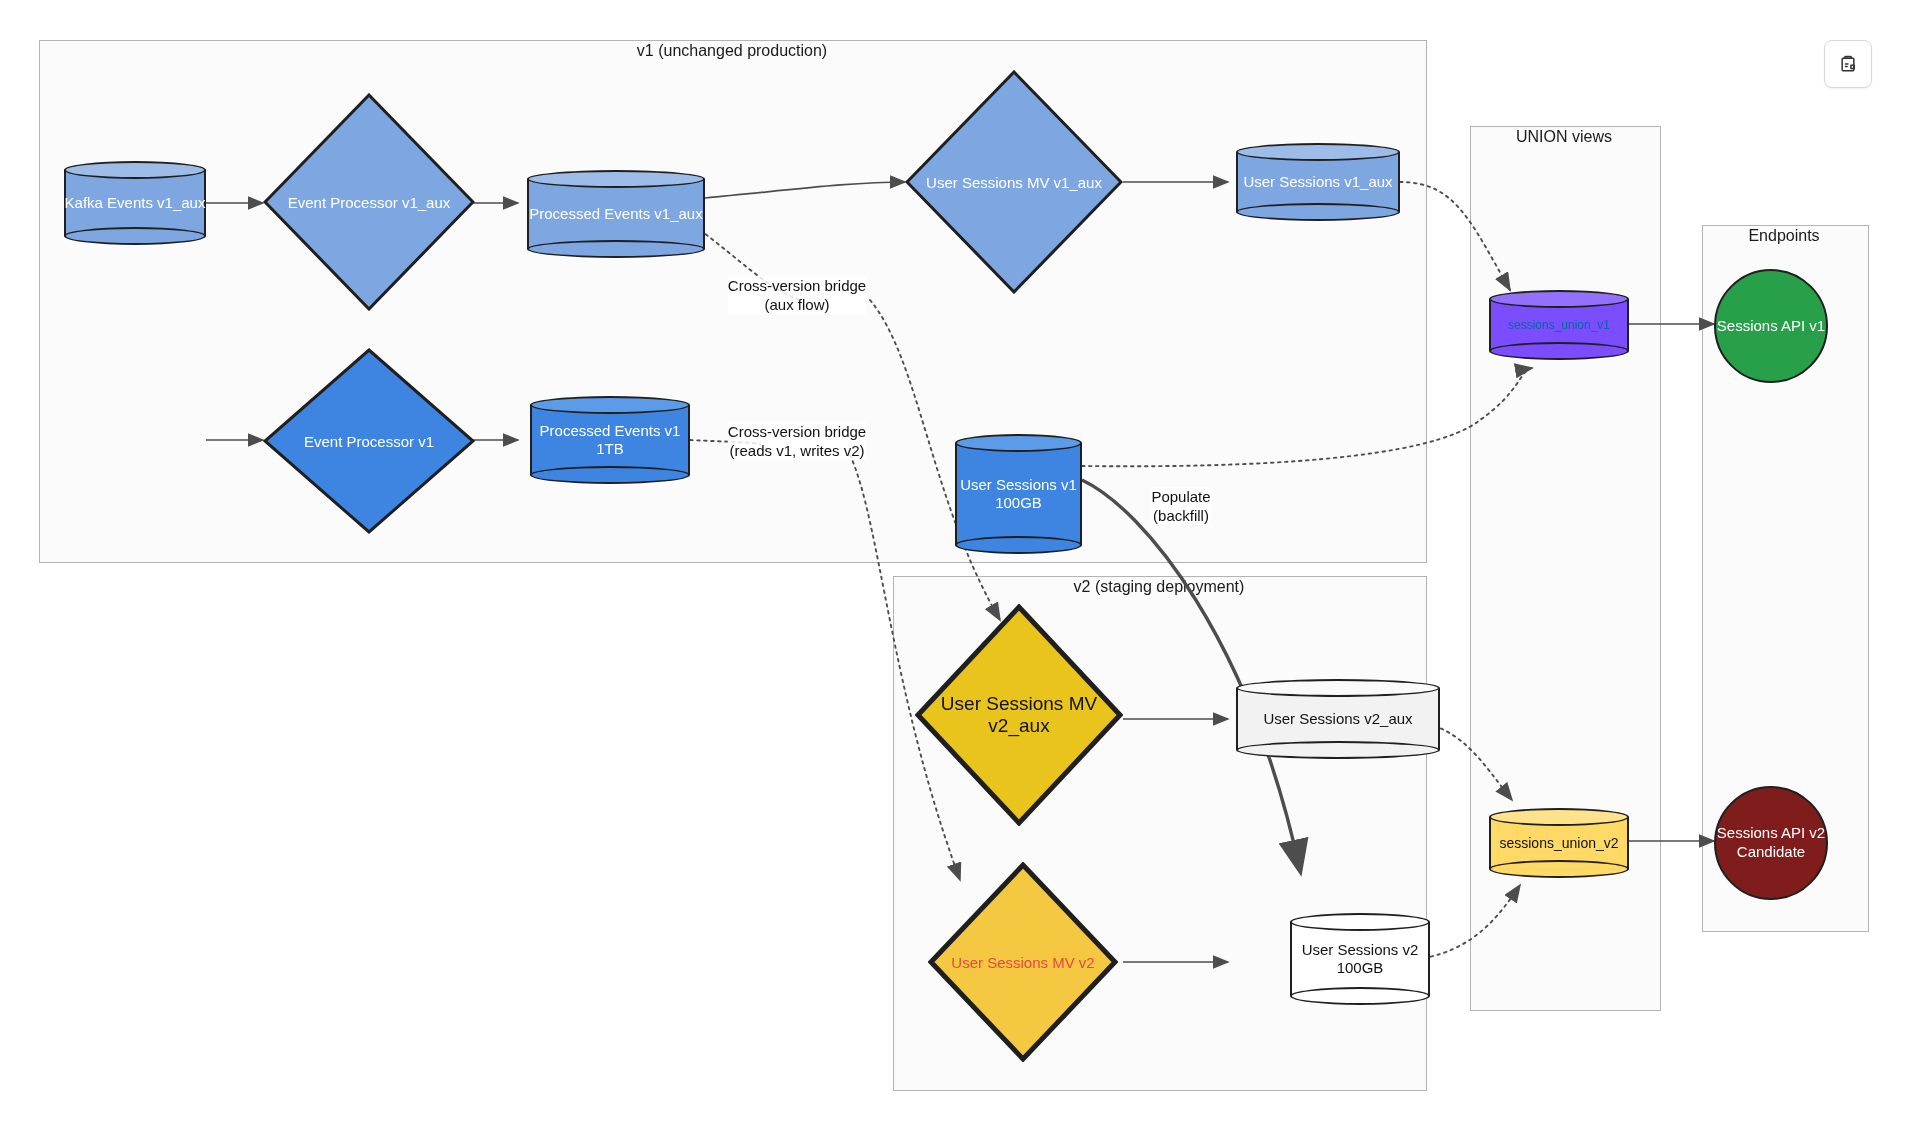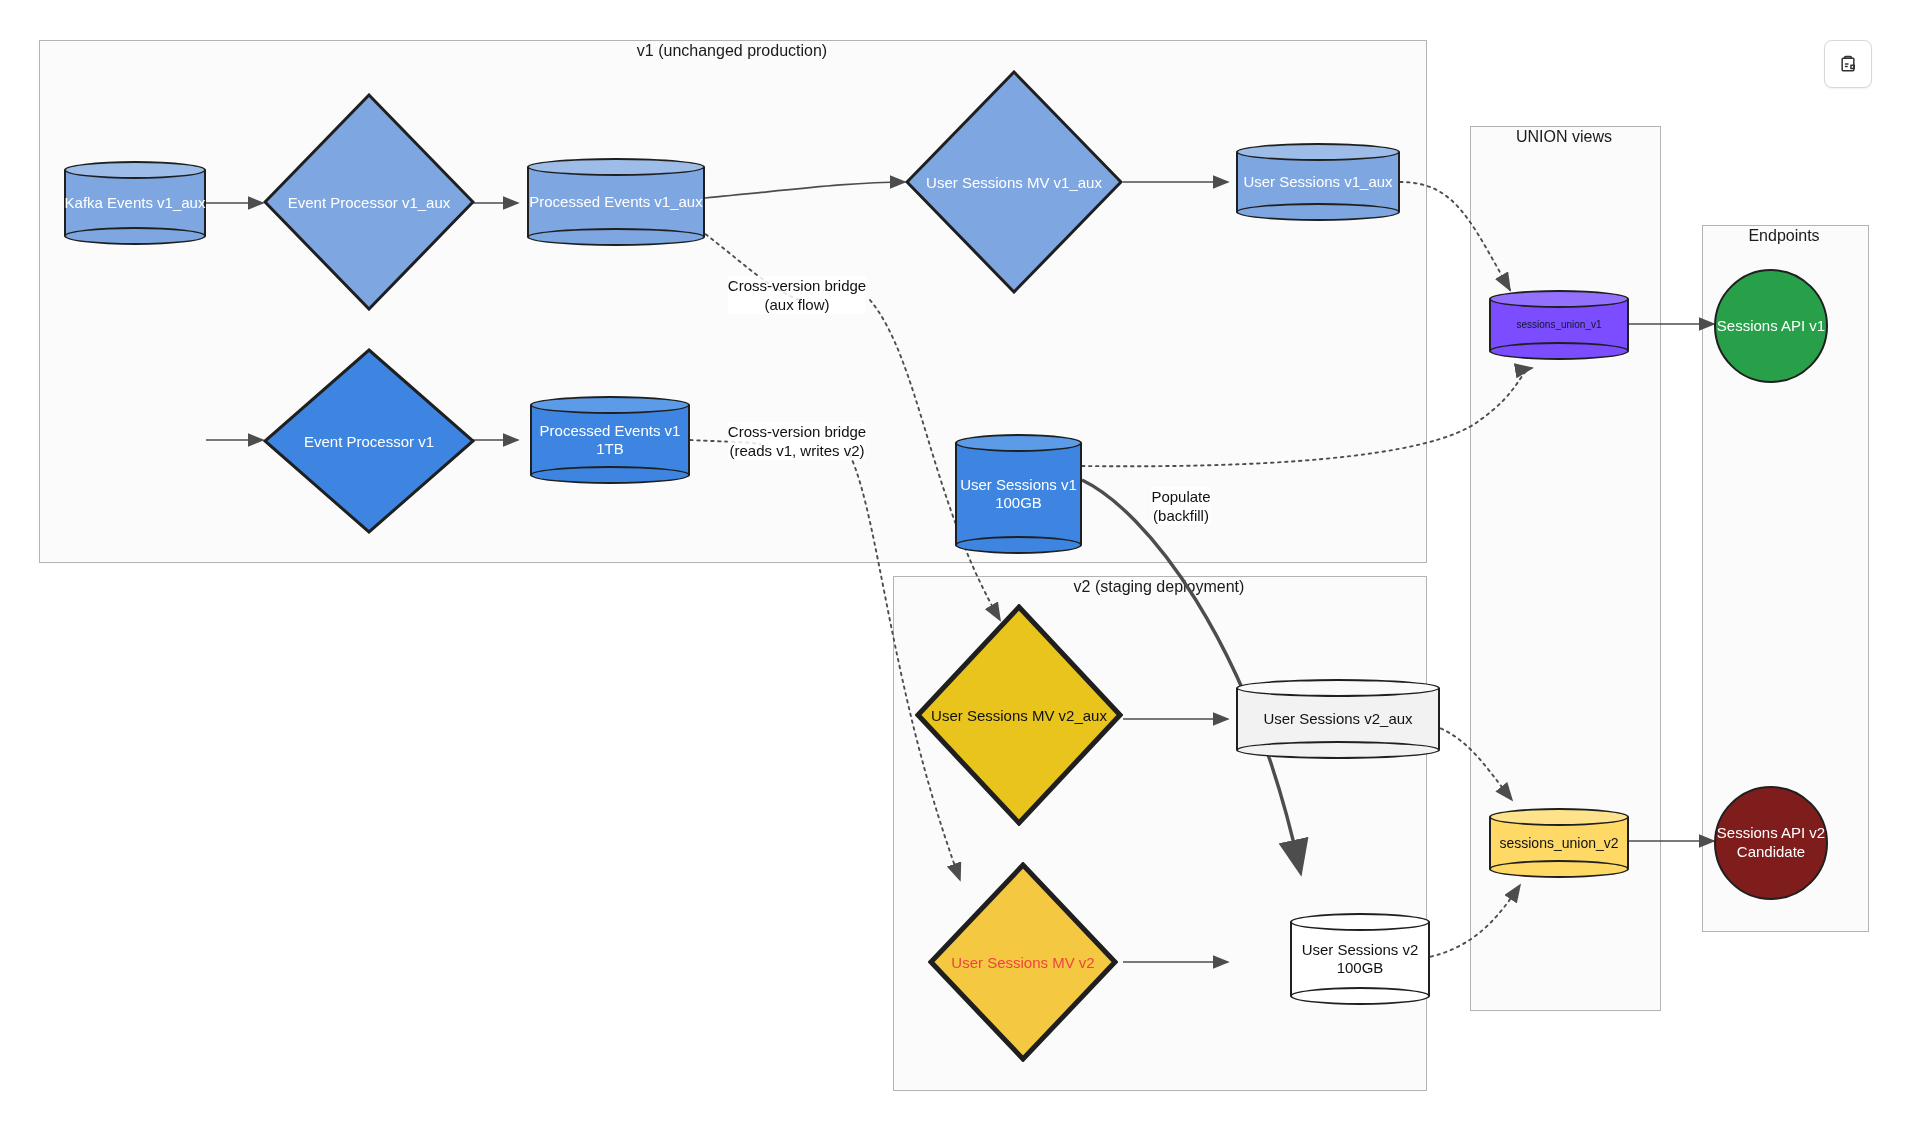--- a/index.html
+++ b/index.html
@@ -116,21 +116,21 @@
     <div class="txt" style="color:#fff;font-size:15px;">Kafka Events v1_aux</div>
   </div>
 
   <div class="dia" style="left:263px;top:93px;width:212px;height:218px;">
     <svg class="shape" viewBox="0 0 212 218" preserveAspectRatio="none">
       <polygon points="106,2 210,109 106,216 2,109" fill="#7EA6E0" stroke="#1f1f1f" stroke-width="3"></polygon>
     </svg>
     <div class="txt" style="color:#fff;font-size:15px;">Event Processor v1_aux</div>
   </div>
 
-  <div class="cyl" style="left:527px;top:158px;width:178px;height:88px;">
+  <div class="cyl" style="left:527px;top:170px;width:178px;height:88px;">
     <div class="body" style="background:#7EA6E0;"></div>
     <div class="bot" style="background:#7EA6E0;"></div>
     <div class="top" style="background:#9DBDE8;"></div>
     <div class="txt" style="color:#fff;font-size:15px;">Processed Events v1_aux</div>
   </div>
 
   <div class="dia" style="left:905px;top:70px;width:218px;height:224px;">
     <svg class="shape" viewBox="0 0 218 224" preserveAspectRatio="none">
       <polygon points="109,2 216,112 109,222 2,112" fill="#7EA6E0" stroke="#1f1f1f" stroke-width="3"></polygon>
     </svg>
@@ -165,21 +165,21 @@
     <div class="bot" style="background:#3D85E0;"></div>
     <div class="top" style="background:#5C9BE8;"></div>
     <div class="txt" style="color:#fff;font-size:15px;">User Sessions v1
 100GB</div>
   </div>
 
   <div class="dia" style="left:915px;top:604px;width:208px;height:222px;">
     <svg class="shape" viewBox="0 0 208 222" preserveAspectRatio="none">
       <polygon points="104,3 205,111 104,219 3,111" fill="#E8C41C" stroke="#1f1f1f" stroke-width="5"></polygon>
     </svg>
-    <div class="txt" style="color:#111;font-size:15px;">User Sessions MV v2_aux</div>
+    <div class="txt" style="color:#111;font-size:19px;">User Sessions MV v2_aux</div>
   </div>
 
   <div class="cyl" style="left:1236px;top:679px;width:164px;height:80px;padding-left:40px;">
     <div class="body" style="background:#F2F2F2;"></div>
     <div class="bot" style="background:#F2F2F2;"></div>
     <div class="top" style="background:#FAFAFA;"></div>
     <div class="txt" style="color:#111;font-size:15px;">User Sessions v2_aux</div>
   </div>
 
   <div class="dia" style="left:928px;top:862px;width:190px;height:200px;">
@@ -194,21 +194,21 @@
     <div class="bot" style="background:#FFFFFF;"></div>
     <div class="top" style="background:#FFFFFF;"></div>
     <div class="txt" style="color:#111;font-size:15px;">User Sessions v2
 100GB</div>
   </div>
 
   <div class="cyl" style="left:1489px;top:290px;width:140px;height:70px;">
     <div class="body" style="background:#7C4DFF;"></div>
     <div class="bot" style="background:#7C4DFF;"></div>
     <div class="top" style="background:#9470FF;"></div>
-    <div class="txt" style="color:#0f172a;font-size:10px;">sessions_union_v1</div>
+    <div class="txt" style="color:#0369a1;font-size:12px;">sessions_union_v1</div>
   </div>
 
   <div class="cyl" style="left:1489px;top:808px;width:140px;height:70px;">
     <div class="body" style="background:#FFD966;"></div>
     <div class="bot" style="background:#FFD966;"></div>
     <div class="top" style="background:#FFE38C;"></div>
     <div class="txt" style="color:#111;font-size:14px;">sessions_union_v2</div>
   </div>
 
   <div class="circ" style="left:1714px;top:269px;width:110px;height:110px;background:#28A049;color:#fff;font-size:15px;">

